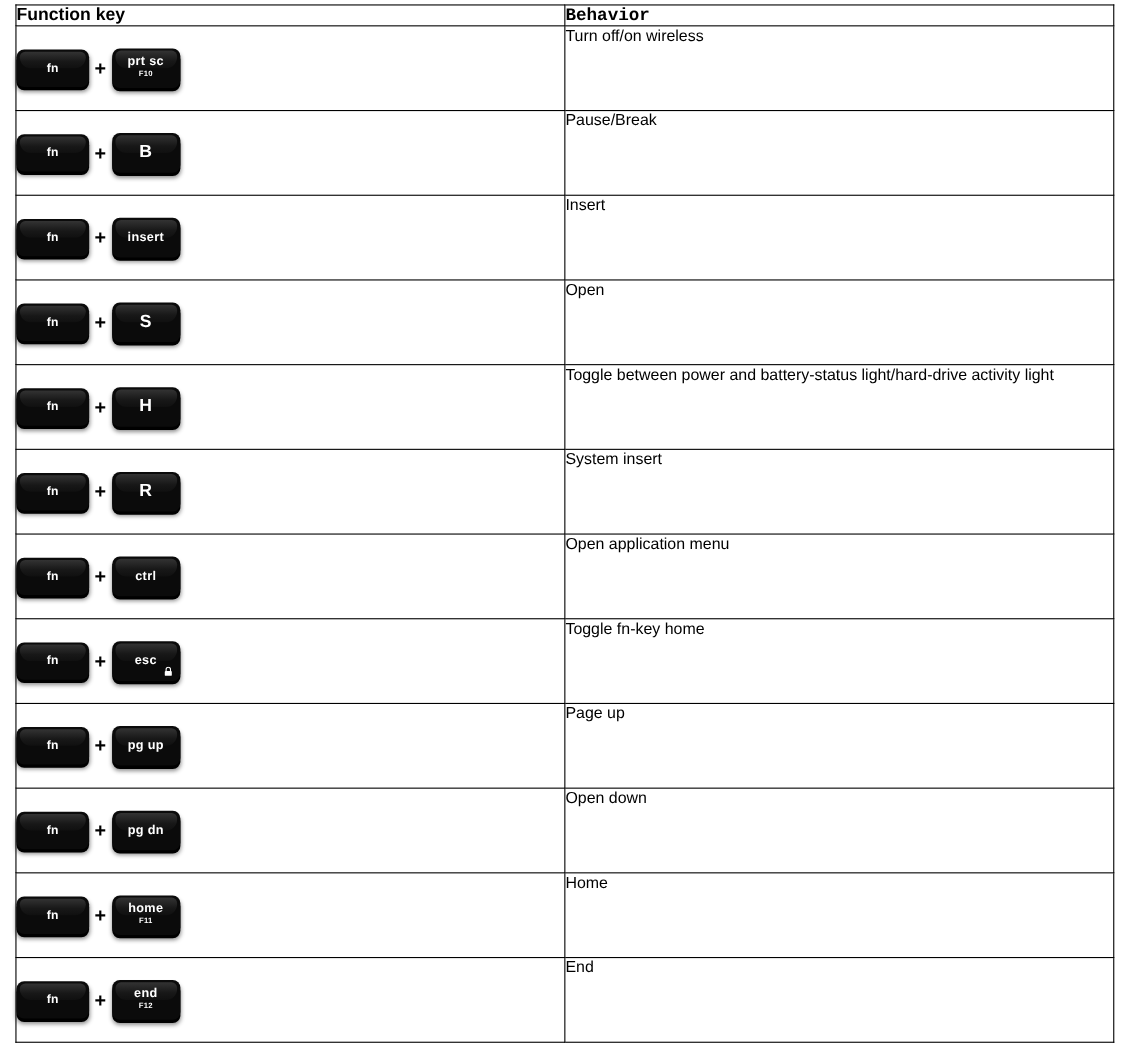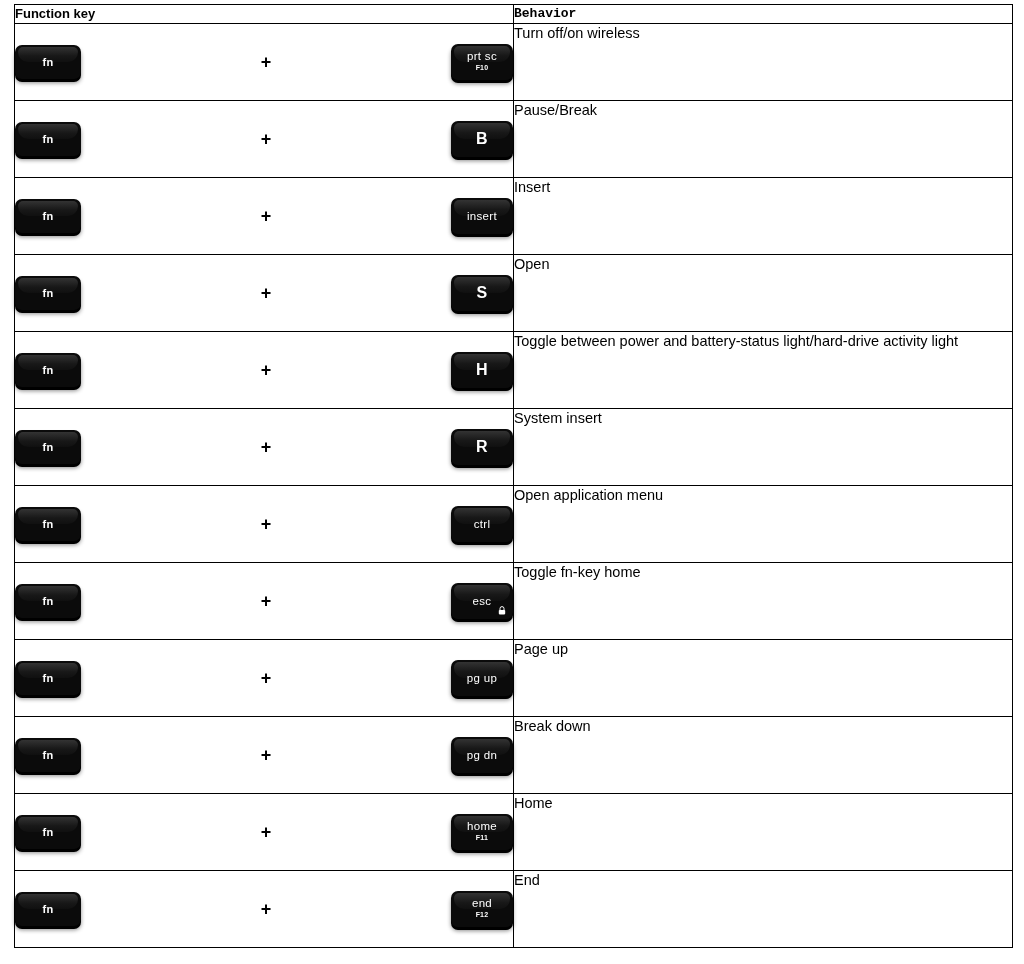--- a/index.html
+++ b/index.html
@@ -27,39 +27,38 @@
     table-layout: fixed;
   }
   table.kbd-table th,
   table.kbd-table td {
     border: 1px solid #000000;
     vertical-align: top;
     padding: 0;
   }
   th.col-head {
     text-align: left;
-    font-size: 13px;
+    font-size: 16px;
     font-weight: bold;
     padding: 6px 8px 6px 8px;
     height: 18px;
     line-height: 18px;
   }
   .col-key   { width: 498px; }
   .col-beh   { width: 498px; font-family: Liberation Mono, monospace; }
 
   td.keycell {
     height: 76px;
     padding: 0 8px;
   }
   .combo {
     display: flex;
     align-items: center;
     height: 76px;
     gap: 0;
-    justify-content: space-between;
   }
   .plus {
     font-size: 18px;
     font-weight: bold;
     line-height: 1;
     margin: 0 5px;
     color: #000000;
   }
   
   .keycap {
@@ -107,21 +106,21 @@
     font-size: 13px;
     font-weight: bold;
     letter-spacing: .3px;
   }
   .keycap.second.letter .lbl {
     font-size: 16px;
     font-weight: bold;
   }
   .keycap.second.small .lbl {
     font-size: 11.5px;
-    font-weight: normal;
+    font-weight: bold;
   }
   .keycap.second.withsub {
     justify-content: flex-start;
     padding-top: 6px;
     box-sizing: border-box;
   }
   .keycap.second.withsub .lbl {
     font-size: 11.5px;
     line-height: 12px;
   }
@@ -322,21 +321,21 @@
               <div class="keycap fnkey">
                 <span class="lbl">fn</span>
               </div>
               <span class="plus">+</span>
               <div class="keycap second small">
                 <span class="lbl">pg dn</span>
               </div>
             </div>
           </td>
           <td class="behcell">
-            <span class="behtext">Break down</span>
+            <span class="behtext">Open down</span>
           </td>
         </tr>
         <tr>
           <td class="keycell">
             <div class="combo">
               <div class="keycap fnkey">
                 <span class="lbl">fn</span>
               </div>
               <span class="plus">+</span>
               <div class="keycap second small withsub">

